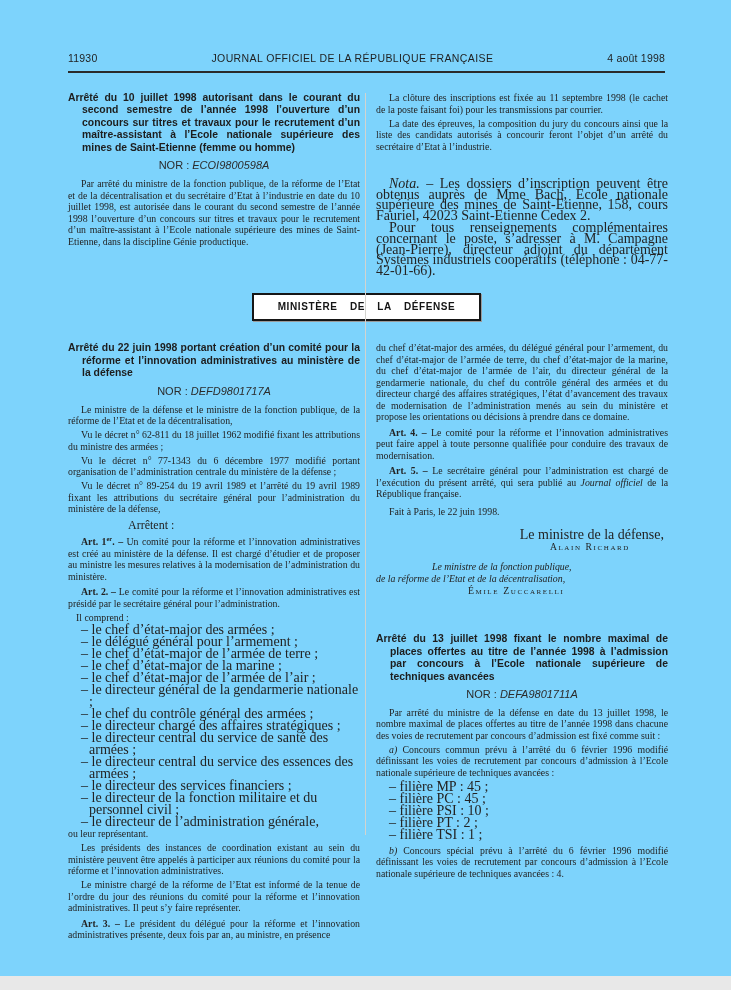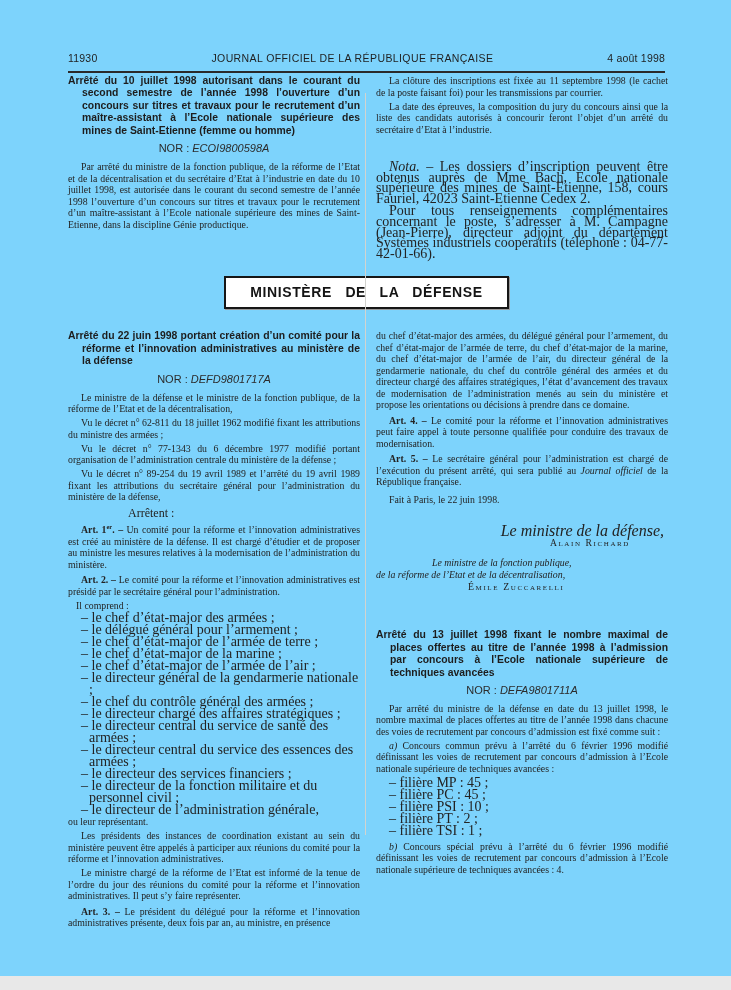--- a/index.html
+++ b/index.html
@@ -18,21 +18,21 @@
   
   .jo-header{
     display:flex;justify-content:space-between;align-items:baseline;
     margin-top:52px;
     font-family:"Liberation Sans","DejaVu Sans",sans-serif;
     font-size:10.5px;letter-spacing:.2px;color:#1f1f1f;
   }
   .jo-header .center{letter-spacing:.4px;}
   .header-rule{height:2px;background:#2a2a2a;margin-top:7px;}
   
-  .main{position:relative;padding-top:2px;}
+  .main{position:relative;padding-top:19px;}
   .col-sep{position:absolute;left:297px;top:20px;height:742px;width:1px;background:#d3d3cf;}
   .row{display:flex;gap:16px;}
   .col{width:292px;flex:0 0 292px;}
   .top-row{min-height:164px;}
   
   .art-title{
     font-family:"Liberation Sans","DejaVu Sans",sans-serif;
     font-weight:bold;font-size:10.4px;line-height:12.4px;
     text-align:justify;
     padding-left:14px;text-indent:-14px;color:#1d1d1d;
@@ -58,27 +58,27 @@
   }
   .nota{margin-top:27px;font-size:8.8px;line-height:10.6px;}
   .nota .p{font-size:14px;line-height:10.6px;margin-bottom:2px;}
   .it{font-style:italic;}
   
   .banner-wrap{display:flex;justify-content:center;margin:15px 0 21px 0;}
   .banner{
     border:2px solid #161616;
     padding:6px 24px 7px 24px;
     font-family:"Liberation Sans","DejaVu Sans",sans-serif;
-    font-weight:bold;font-size:14px;letter-spacing:.6px;word-spacing:9px;
+    font-weight:bold;font-size:10px;letter-spacing:.6px;word-spacing:9px;
     color:#141414;background:#fff;
     box-shadow:1px 1px 0 #9a9a9a;
   }
   
   .fait{margin-top:6px;}
-  .sig-role-r{font-style:italic;font-size:16px;line-height:12px;text-align:right;padding-right:4px;margin-top:20px;}
+  .sig-role-r{font-size:14px;line-height:12px;text-align:right;padding-right:4px;margin-top:12px;}
   .sig-name-r{font-variant:small-caps;letter-spacing:1.6px;font-size:9.6px;line-height:12px;text-align:right;padding-right:38px;}
   .sig2{margin-top:8px;font-size:9.8px;line-height:12px;}
   .sig2 .l1{font-style:italic;padding-left:56px;}
   .sig2 .l2{font-style:italic;}
   .sig2 .nm{font-variant:small-caps;letter-spacing:1.6px;padding-left:92px;}
   .article3{margin-top:36px;}
 </style>
 </head>
 <body>
 

